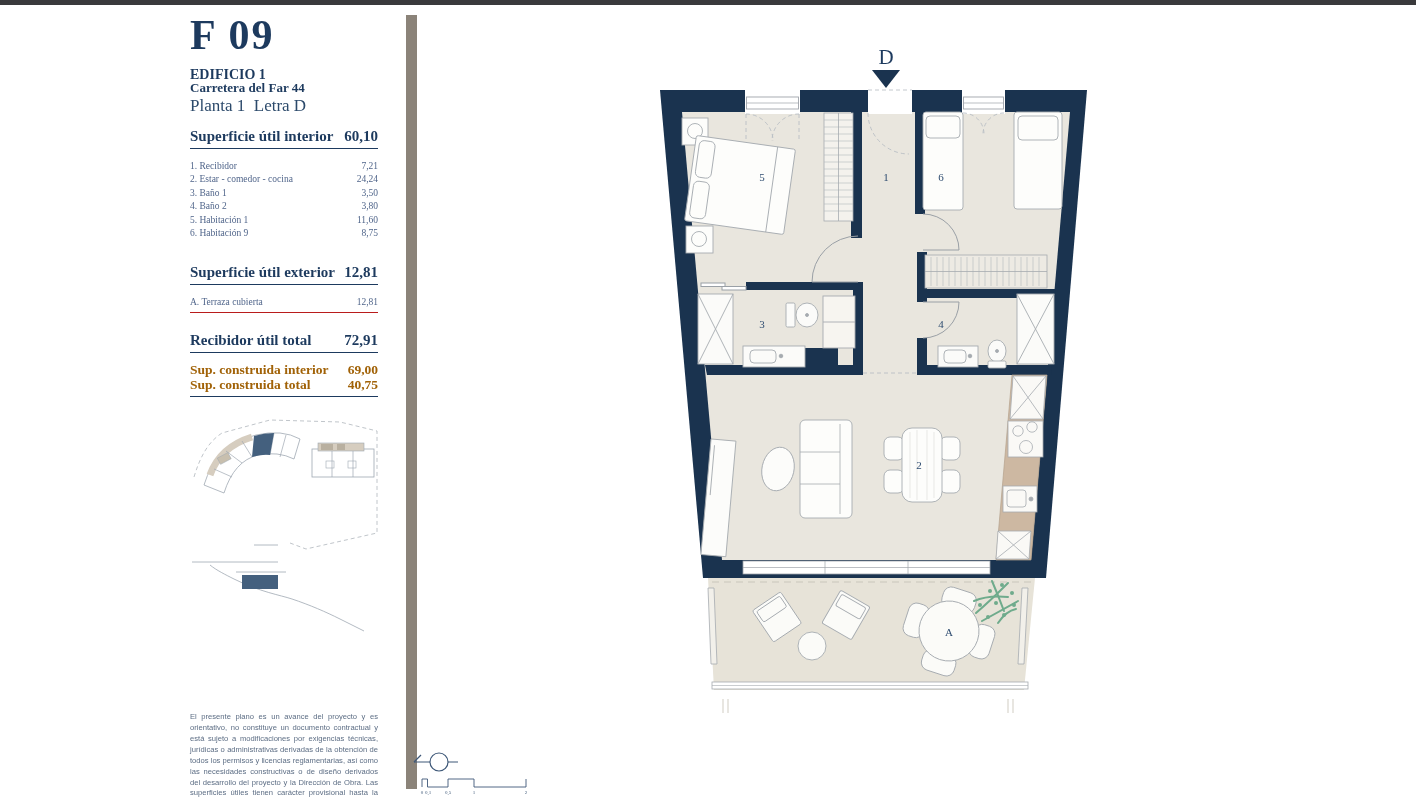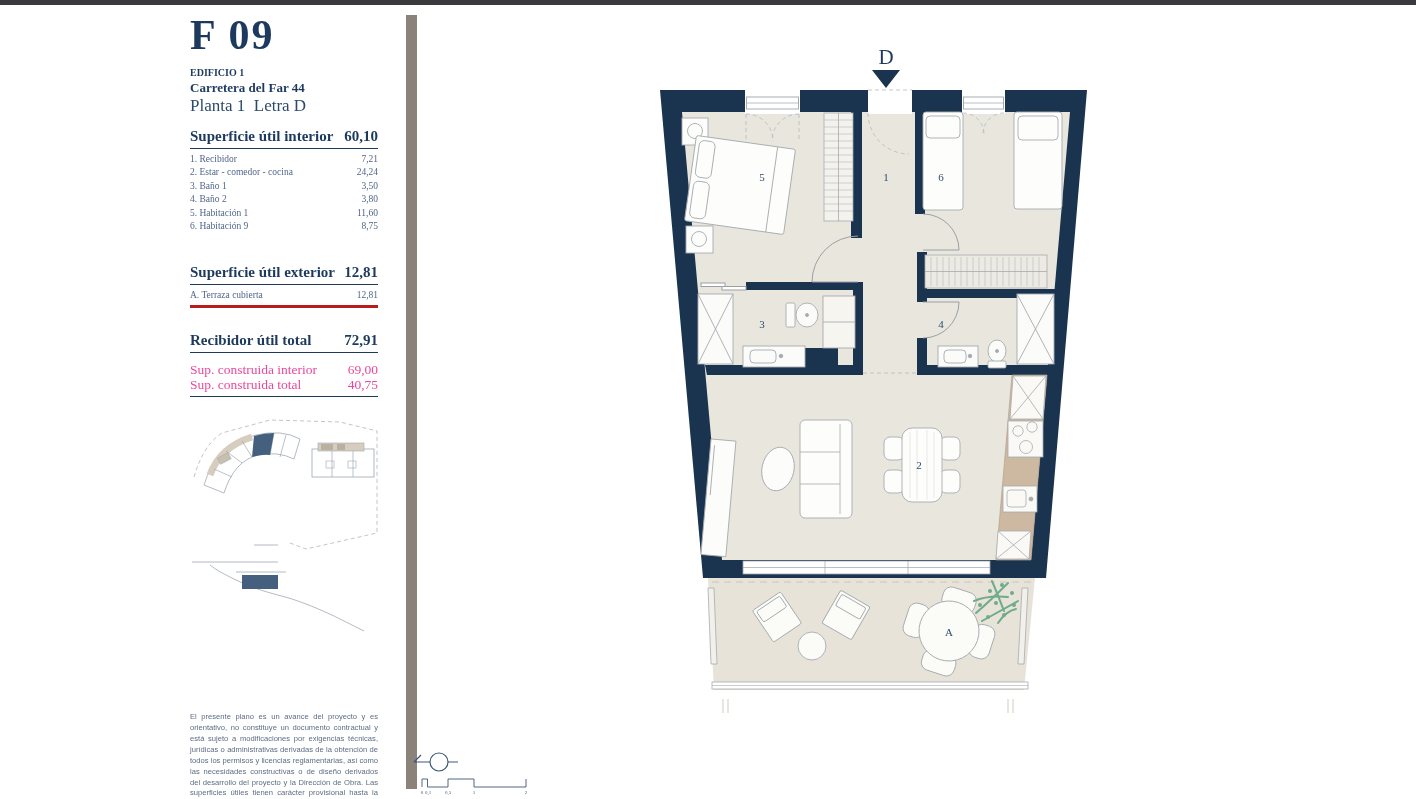--- a/index.html
+++ b/index.html
@@ -4,32 +4,32 @@
 <style>
   html,body{margin:0;padding:0;background:#fff;}
   .screen{position:relative;width:1416px;height:799px;background:#ffffff;overflow:hidden;
           font-family:"Liberation Serif","DejaVu Serif",serif;color:#1d3a5e;}
   .topstrip{position:absolute;top:0;left:0;width:1416px;height:5px;background:#3a3a3c;}
   .divider{position:absolute;left:406px;top:15px;width:11px;height:774px;background:#8b8379;}
 
   .sidebar{position:absolute;left:190px;top:14px;width:188px;height:780px;}
   .plancode{position:absolute;top:0;left:0;margin:0;font-size:42px;line-height:1;font-weight:700;
             letter-spacing:2px;color:#1d3a5e;}
-  .bldg{position:absolute;top:53px;left:0;font-size:10px;font-weight:700;line-height:1.1;}
+  .bldg{position:absolute;top:53px;left:0;font-size:14px;font-weight:700;line-height:1.1;}
   .addr{position:absolute;top:67px;left:0;font-size:13px;font-weight:700;line-height:1.1;}
   .planta{position:absolute;top:82px;left:0;font-size:17px;color:#2c4a6b;white-space:pre;}
 
   .sec{position:absolute;left:0;width:188px;}
   .sec-head{display:flex;justify-content:space-between;align-items:center;font-size:15px;
             font-weight:700;color:#1d3a5e;border-bottom:1.5px solid #1d3a5e;padding-bottom:3px;}
-  .items{margin-top:4px;}
+  .items{margin-top:11px;}
   .item{display:flex;justify-content:space-between;font-size:9.5px;color:#50658a;line-height:13.4px;}
-  .item.ruled{border-bottom:3px solid #b91c1c;padding-bottom:3px;}
-  .built-row{display:flex;justify-content:space-between;font-size:13.5px;font-weight:400;
-             color:#ec4899;line-height:14.5px;}
+  .item.ruled{border-bottom:1px solid #b91c1c;padding-bottom:3px;}
+  .built-row{display:flex;justify-content:space-between;font-size:13.5px;font-weight:700;
+             color:#a16207;line-height:14.5px;}
   .built-wrap{border-bottom:1.5px solid #1d3a5e;padding-bottom:4px;}
 
   .sitemap{position:absolute;top:401px;left:0;}
   .disclaimer{position:absolute;top:698px;left:0;width:188px;font-family:"Liberation Sans","DejaVu Sans",sans-serif;
               font-size:7.6px;line-height:1.44;text-align:justify;color:#5c6d84;}
   .disclaimer p{margin:0 0 3px 0;}
 
   .plan-svg{position:absolute;left:0;top:0;}
   .compass{position:absolute;left:412px;top:744px;}
   .scalebar{position:absolute;left:418px;top:773px;}

